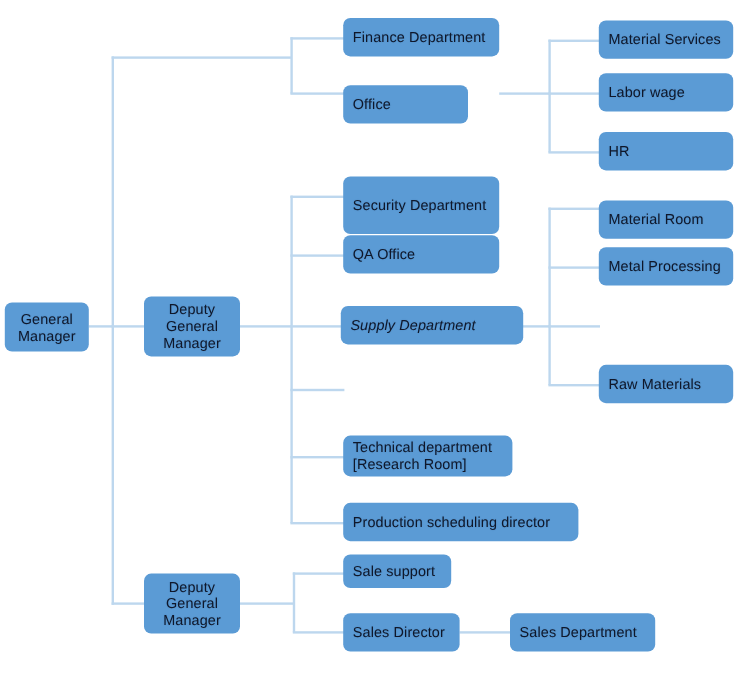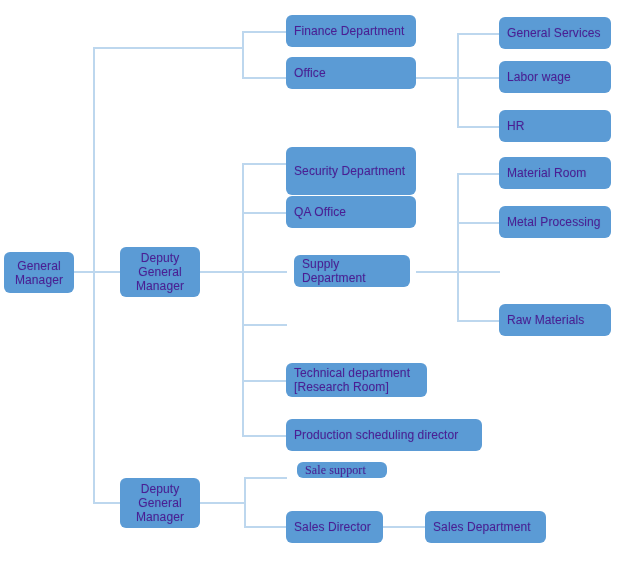--- a/index.html
+++ b/index.html
@@ -16,21 +16,21 @@
     width: 617px;
     height: 561px;
     background: #ffffff;
     overflow: hidden;
   }
   .node {
     position: absolute;
     box-sizing: border-box;
     background: #5B9BD5;
     border-radius: 6px;
-    color: #4c1d95;
+    color: #0f172a;
     font-family: "Liberation Sans", sans-serif;
     font-size: 12px;
     line-height: 14px;
     letter-spacing: 0.1px;
     display: flex;
     align-items: center;
     padding: 0 8px;
     white-space: pre-line;
     z-index: 3;
     text-shadow: 0 0 1px rgba(20,60,100,0.25);
@@ -116,72 +116,72 @@
   <div class="node center" style="left:120px; top:478px; width:80px; height:50px;">
     <span>Deputy
 General
 Manager</span>
   </div>
 
   <div class="node" style="left:286px; top:15px; width:130px; height:32px;">
     <span>Finance Department</span>
   </div>
 
-  <div class="node" style="left:286px; top:57px; width:130px; height:32px;">
+  <div class="node" style="left:286px; top:71px; width:104px; height:32px;">
     <span>Office</span>
   </div>
 
   <div class="node" style="left:499px; top:17px; width:112px; height:32px;">
-    <span>General Services</span>
+    <span>Material Services</span>
   </div>
 
   <div class="node" style="left:499px; top:61px; width:112px; height:32px;">
     <span>Labor wage</span>
   </div>
 
   <div class="node" style="left:499px; top:110px; width:112px; height:32px;">
     <span>HR</span>
   </div>
 
   <div class="node" style="left:286px; top:147px; width:130px; height:48px;">
     <span>Security Department</span>
   </div>
 
   <div class="node" style="left:286px; top:196px; width:130px; height:32px;">
     <span>QA Office</span>
   </div>
 
-  <div class="node" style="left:294px; top:255px; width:116px; height:32px;">
+  <div class="node" style="left:284px; top:255px; width:152px; height:32px;font-style:italic;">
     <span>Supply Department</span>
   </div>
 
 
   <div class="node twoline" style="left:286px; top:363px; width:141px; height:34px;">
     <span>Technical department
 [Research Room]</span>
   </div>
 
   <div class="node" style="left:286px; top:419px; width:196px; height:32px;">
     <span>Production scheduling director</span>
   </div>
 
-  <div class="node" style="left:499px; top:157px; width:112px; height:32px;">
+  <div class="node" style="left:499px; top:167px; width:112px; height:32px;">
     <span>Material Room</span>
   </div>
 
   <div class="node" style="left:499px; top:206px; width:112px; height:32px;">
     <span>Metal Processing</span>
   </div>
 
 
   <div class="node" style="left:499px; top:304px; width:112px; height:32px;">
     <span>Raw Materials</span>
   </div>
 
-  <div class="node" style="left:297px; top:462px; width:90px; height:16px;font-family:Liberation Serif, serif;">
+  <div class="node" style="left:286px; top:462px; width:90px; height:28px;">
     <span>Sale support</span>
   </div>
 
   <div class="node" style="left:286px; top:511px; width:97px; height:32px;">
     <span>Sales Director</span>
   </div>
 
   <div class="node" style="left:425px; top:511px; width:121px; height:32px;">
     <span>Sales Department</span>
   </div>

